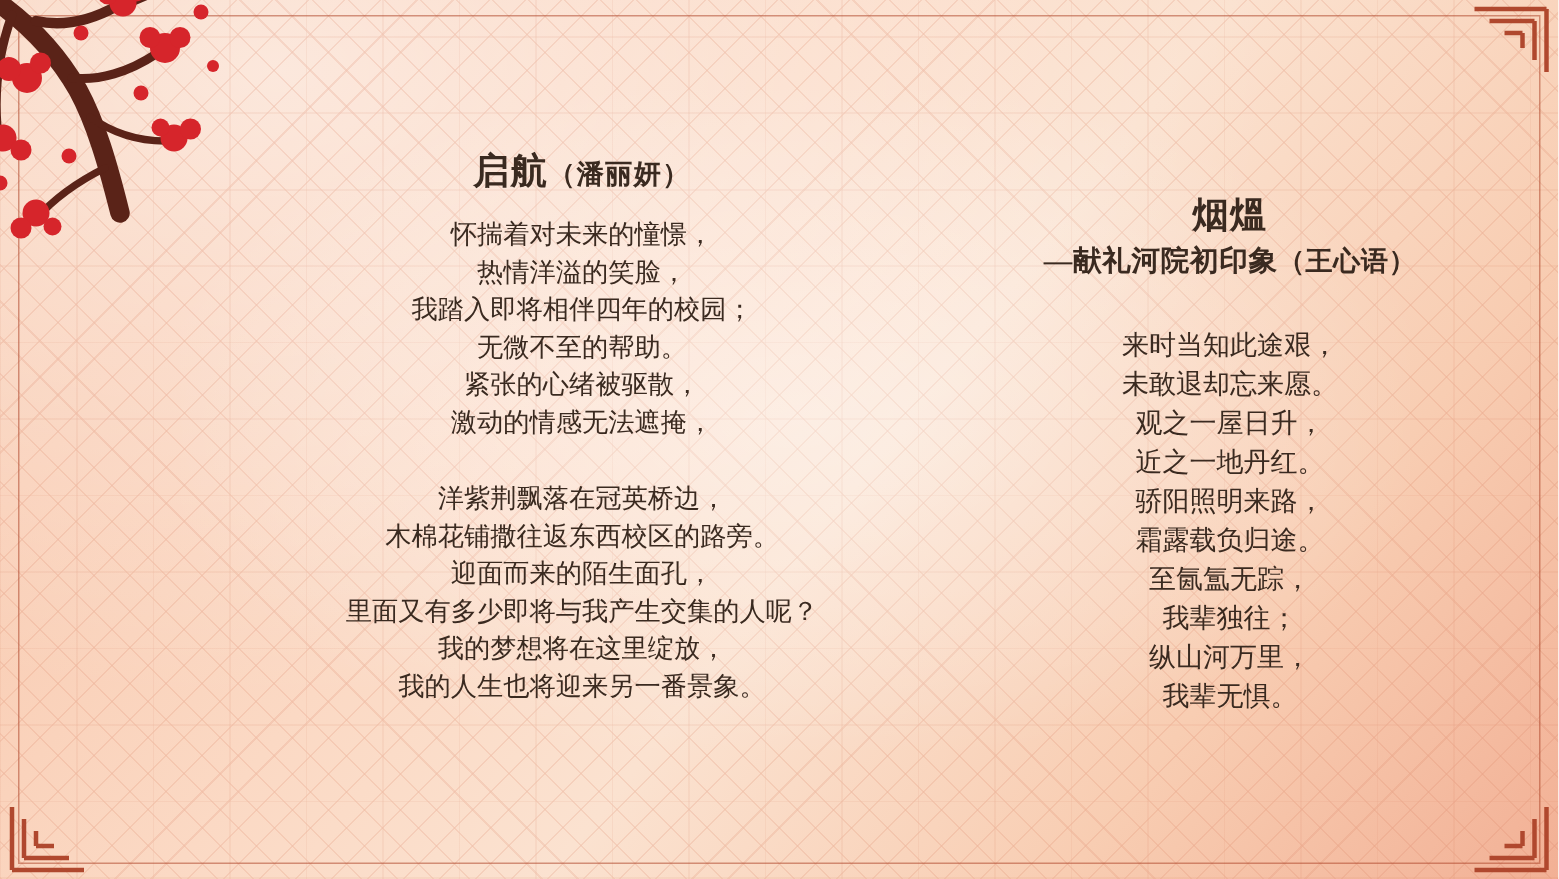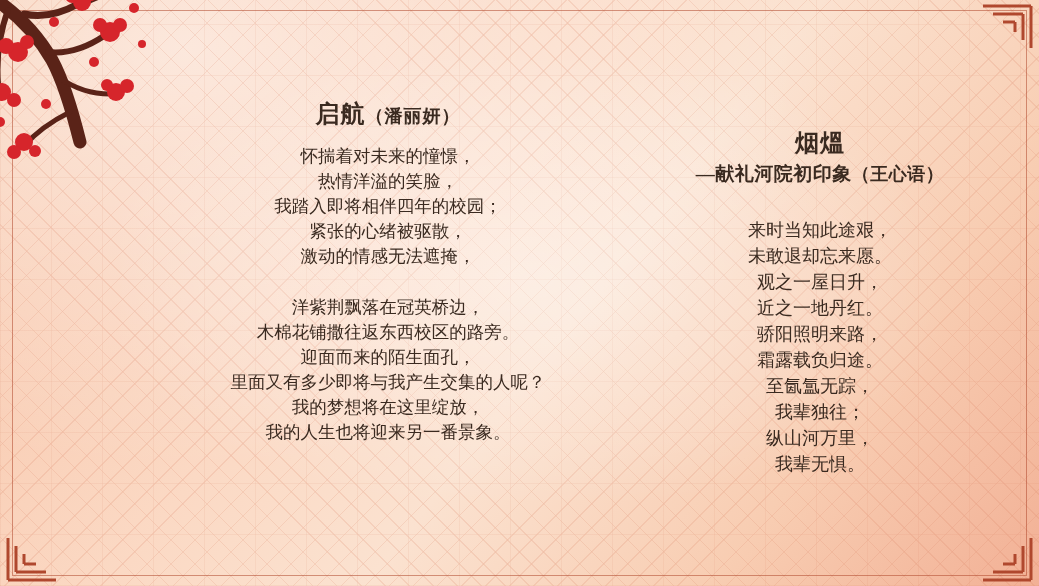--- a/index.html
+++ b/index.html
@@ -199,20 +199,21 @@
 
   <div class="poem" id="poem-left">
     <div class="title-line">
       <span class="title-main">启航</span><span class="title-author">（潘丽妍）</span>
     </div>
 
     <div class="stanza first">
       <div class="line">怀揣着对未来的憧憬，</div>
       <div class="line">热情洋溢的笑脸，</div>
       <div class="line">我踏入即将相伴四年的校园；</div>
+      <div class="line">无微不至的帮助。</div>
       <div class="line">紧张的心绪被驱散，</div>
       <div class="line">激动的情感无法遮掩，</div>
     </div>
 
     <div class="stanza">
       <div class="line">洋紫荆飘落在冠英桥边，</div>
       <div class="line">木棉花铺撒往返东西校区的路旁。</div>
       <div class="line">迎面而来的陌生面孔，</div>
       <div class="line">里面又有多少即将与我产生交集的人呢？</div>
       <div class="line">我的梦想将在这里绽放，</div>

